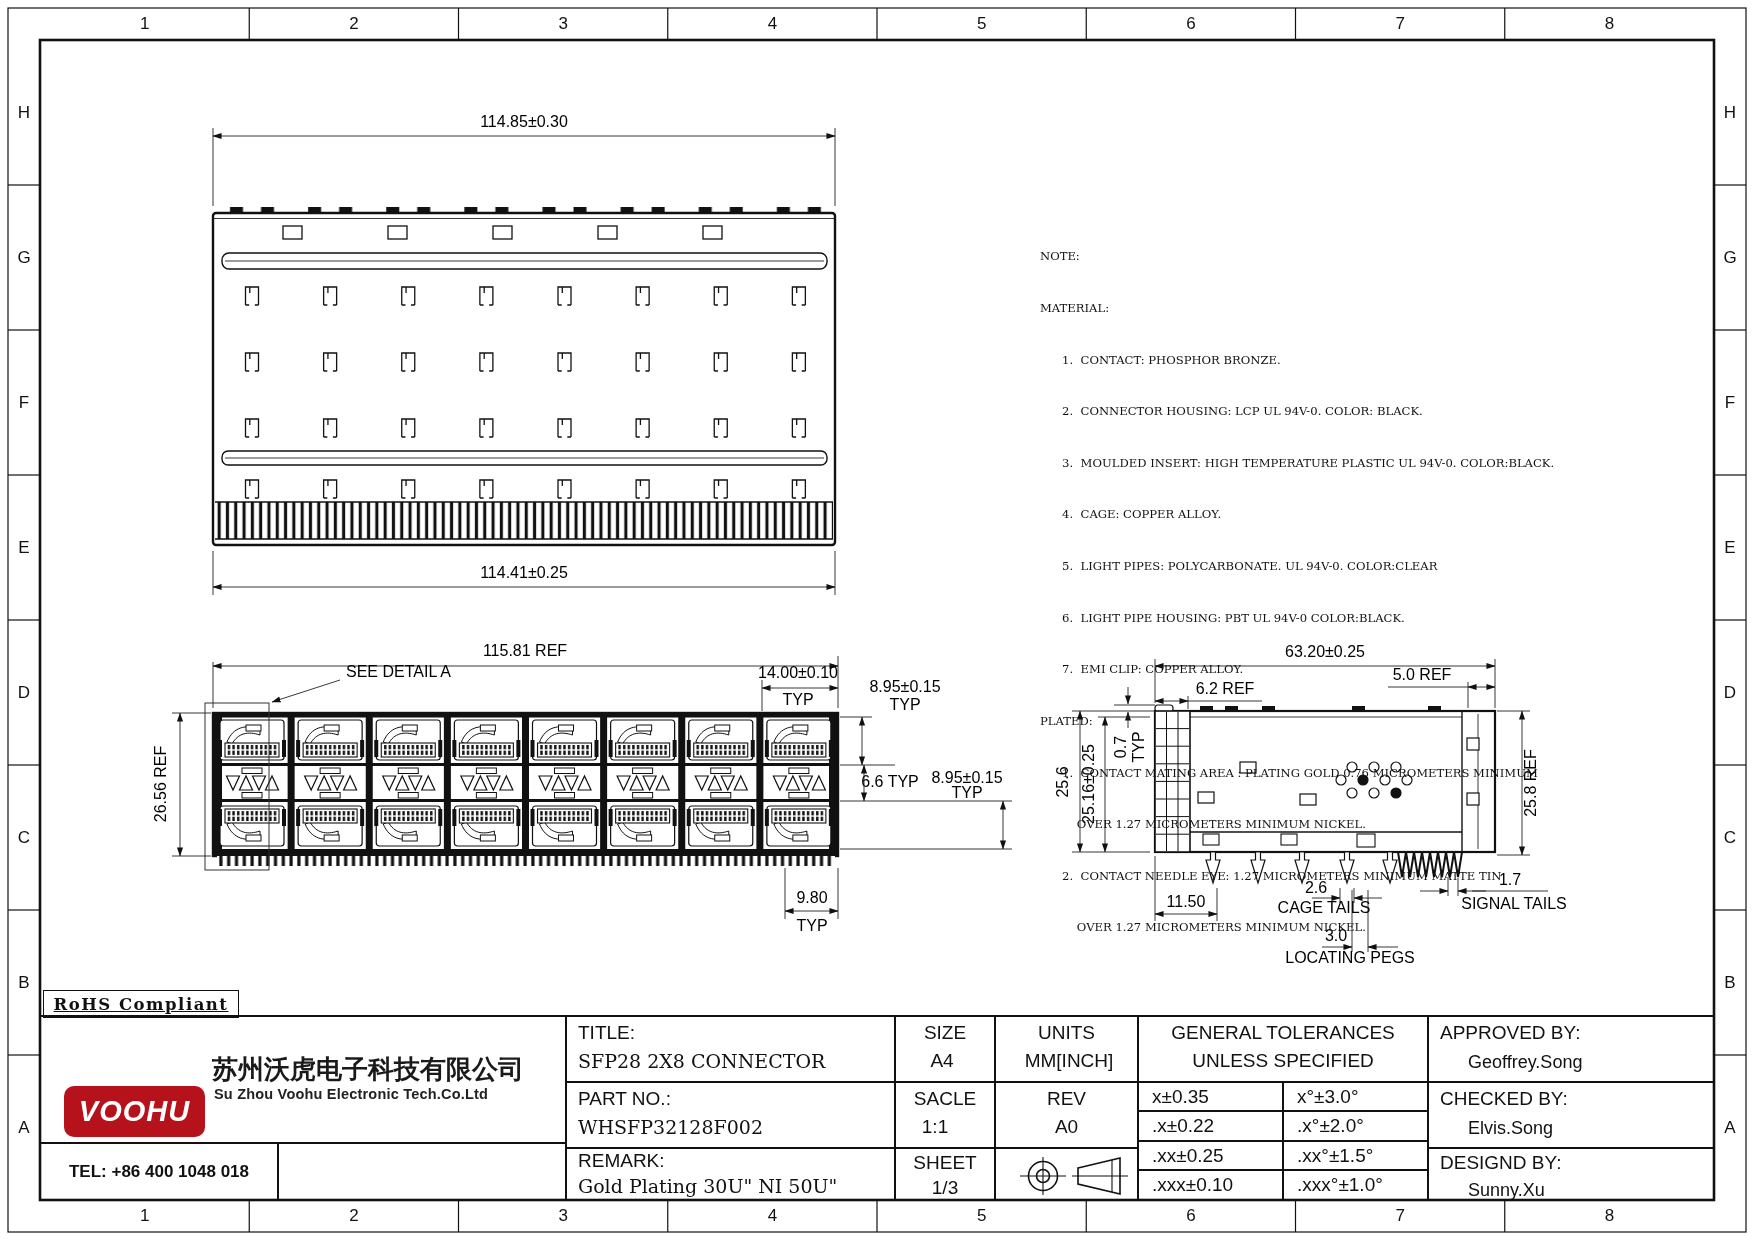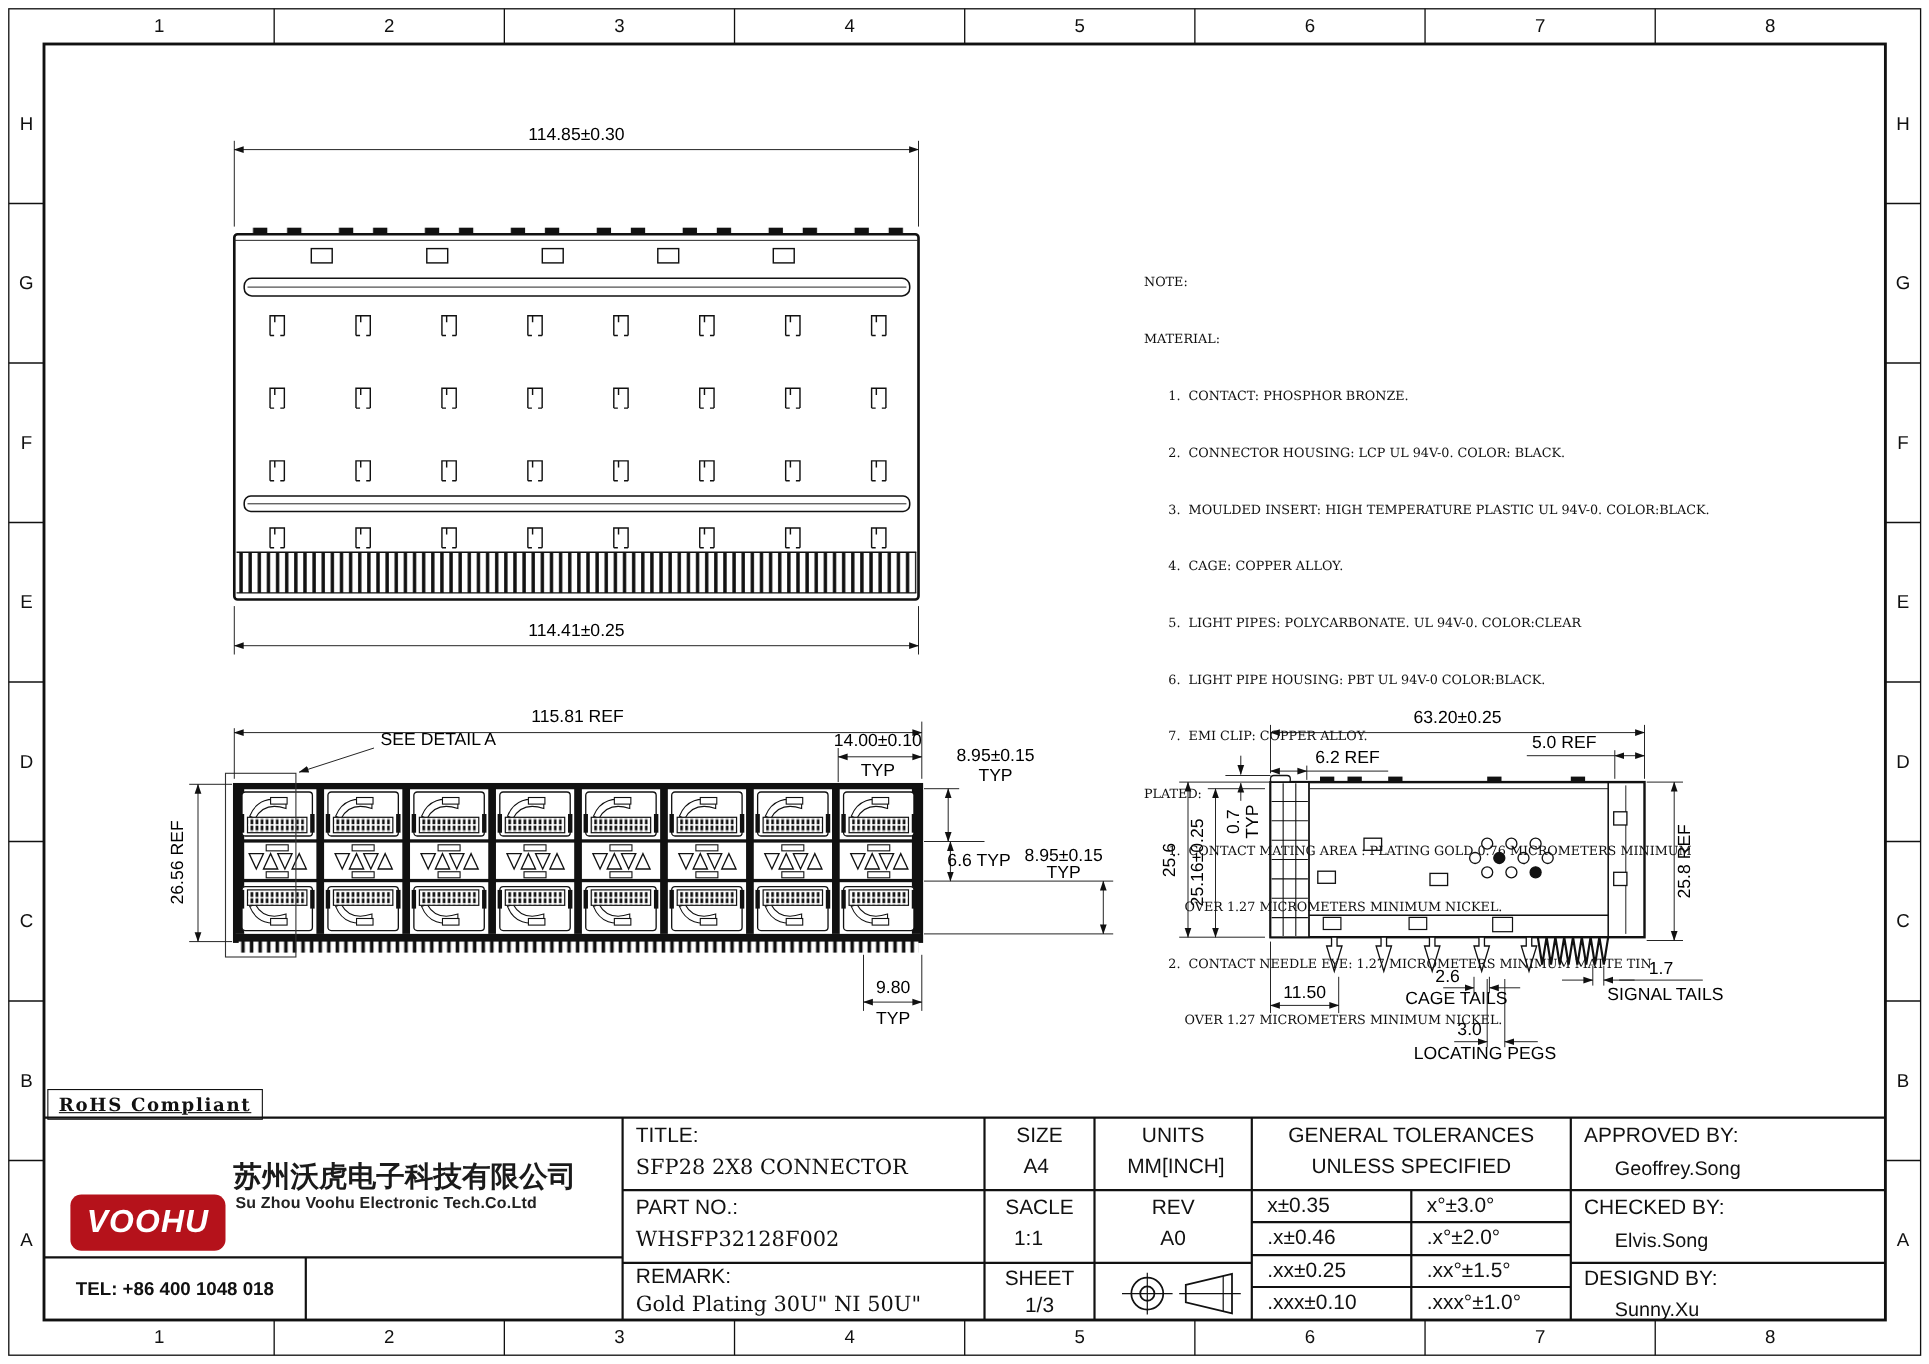--- a/index.html
+++ b/index.html
@@ -504,21 +504,21 @@
 <div class="cc" style="left:895px;top:1116px;width:80px">1:1</div>
 <div class="cc" style="left:995px;top:1088px;width:143px">REV</div>
 <div class="cc" style="left:995px;top:1116px;width:143px">A0</div>
 <div class="cc" style="left:895px;top:1152px;width:100px">SHEET</div>
 <div class="cc" style="left:895px;top:1177px;width:100px">1/3</div>
 
 <div class="cc" style="left:1138px;top:1022px;width:290px">GENERAL TOLERANCES</div>
 <div class="cc" style="left:1138px;top:1050px;width:290px">UNLESS SPECIFIED</div>
 <div class="lbl" style="left:1152px;top:1086px">x±0.35</div>
 <div class="lbl" style="left:1297px;top:1086px">x°±3.0°</div>
-<div class="lbl" style="left:1152px;top:1115px">.x±0.46</div>
+<div class="lbl" style="left:1152px;top:1115px">.x±0.22</div>
 <div class="lbl" style="left:1297px;top:1115px">.x°±2.0°</div>
 <div class="lbl" style="left:1152px;top:1145px">.xx±0.25</div>
 <div class="lbl" style="left:1297px;top:1145px">.xx°±1.5°</div>
 <div class="lbl" style="left:1152px;top:1174px">.xxx±0.10</div>
 <div class="lbl" style="left:1297px;top:1174px">.xxx°±1.0°</div>
 
 <div class="lbl" style="left:1440px;top:1022px">APPROVED BY:</div>
 <div class="name" style="left:1468px;top:1052px">Geoffrey.Song</div>
 <div class="lbl" style="left:1440px;top:1088px">CHECKED BY:</div>
 <div class="name" style="left:1468px;top:1118px">Elvis.Song</div>

